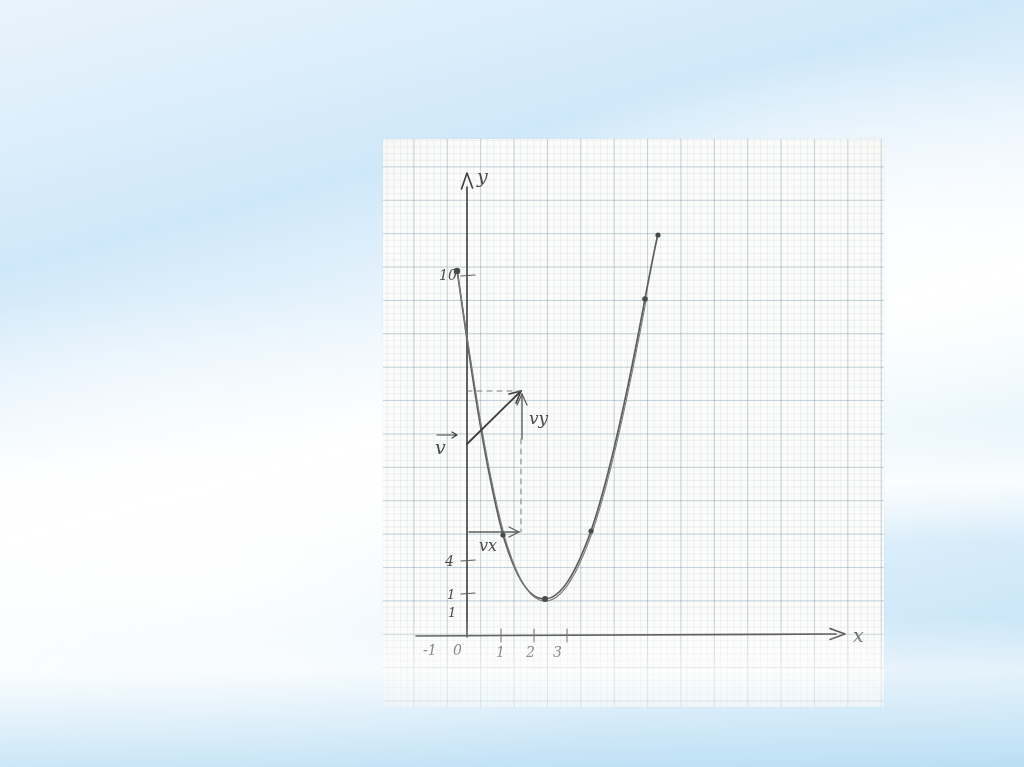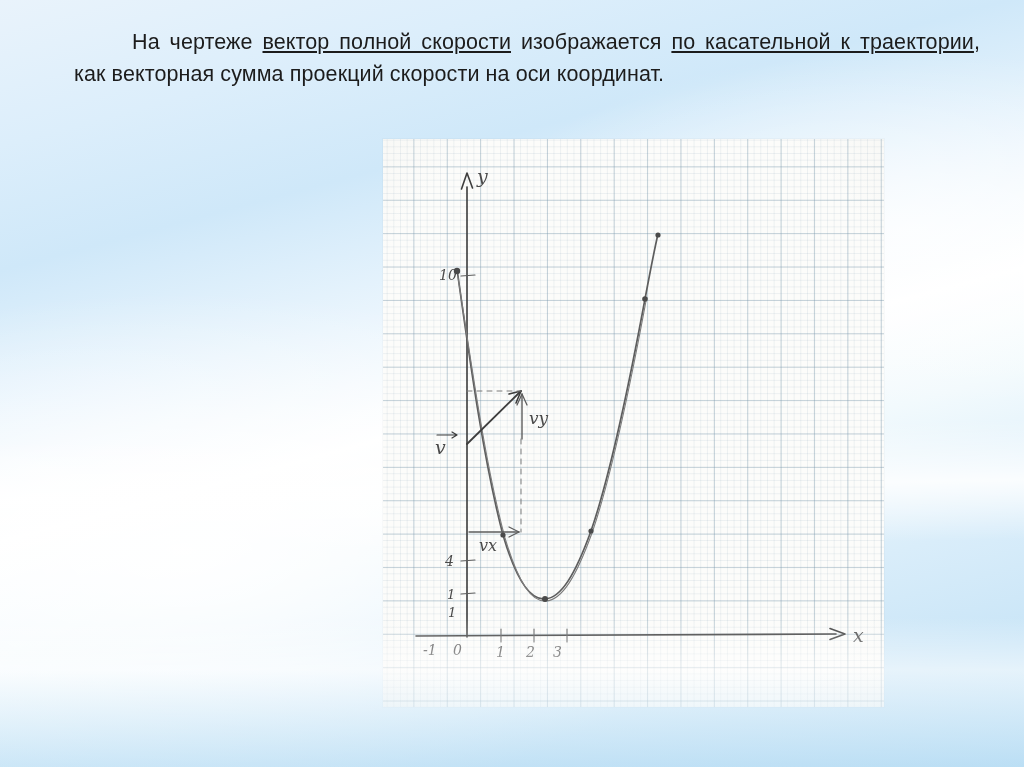--- a/index.html
+++ b/index.html
@@ -126,23 +126,20 @@
     fill: #4a4a4a;
     font-style: italic;
   }
 </style>
 </head>
 <body>
 
 <div class="slide">
   <div class="sheen"></div>
 
-  <div class="text-block">
-    <span>На чертеже </span><span class="u">вектор полной скорости</span><span> изображается </span><span class="u">по касательной к траектории</span><span>, как векторная сумма проекций скорости на оси координат.</span>
-  </div>
 
   <div class="figure">
     <div class="paper"></div>
     <div class="paper-fine"></div>
 
     <svg viewBox="0 0 501 568">
 
       <g>
         <path class="pencil pencil-dark" stroke-width="1.6" d="M 84 48 L 84 498"></path>
         <path class="pencil pencil-dark" stroke-width="1.6" d="M 84 34 L 78.5 50 M 84 34 L 89.5 49"></path>

